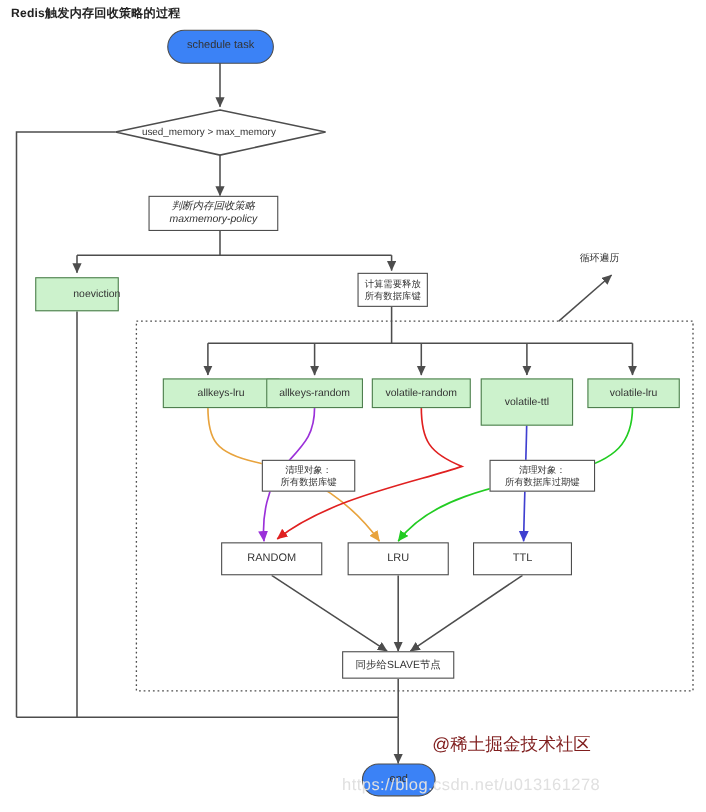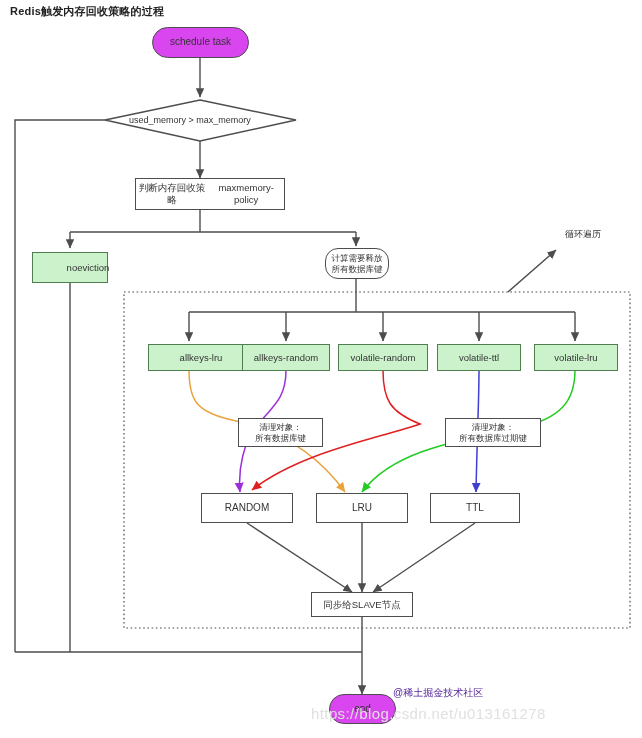--- a/index.html
+++ b/index.html
@@ -7,29 +7,29 @@
        font-family:"Liberation Sans","DejaVu Sans",sans-serif;color:#333;}
   #canvas{position:absolute;left:0;top:0;width:642px;height:738px;}
   svg.edges{position:absolute;left:0;top:0;width:642px;height:738px;pointer-events:none;}
 
   .title{position:absolute;left:10px;top:4px;font-size:11px;font-weight:bold;color:#222;
          letter-spacing:.2px;white-space:nowrap;}
 
   .node{position:absolute;box-sizing:border-box;display:flex;align-items:center;
         justify-content:center;text-align:center;line-height:1.25;}
 
-  .term{border:1.4px solid #4d4d4d;border-radius:16px;background:#d946ef;font-size:10px;color:#333;}
+  .term{border:1.4px solid #4d4d4d;border-radius:16px;background:#3b82f6;font-size:10px;color:#333;}
   .proc{border:1.4px solid #4d4d4d;background:#ffffff;font-size:9.5px;color:#333;}
   .green{border:1.4px solid #4f7f4f;background:#ccf2cc;font-size:9.5px;color:#333;}
   .note{border:1.2px solid #4d4d4d;background:#ffffff;font-size:8.5px;color:#333;margin-left:11px;}
   .diamond-label{position:absolute;font-size:9px;color:#333;white-space:nowrap;}
   .loop-label{position:absolute;font-size:9px;color:#333;white-space:nowrap;}
 
   .wm{position:absolute;white-space:nowrap;pointer-events:none;}
-  .wm1{left:393px;top:686px;font-size:10px;color:#4c1d95;}
+  .wm1{left:393px;top:667px;font-size:16px;color:#7f1d1d;}
   .wm2{left:311px;top:705px;font-size:15px;color:#e0e0e0;letter-spacing:.4px;}
 </style>
 </head>
 <body>
 
 <div id="canvas">
 
   <div class="title">Redis触发内存回收策略的过程</div>
 
   <svg class="edges" viewBox="0 0 642 738" xmlns="http://www.w3.org/2000/svg">
@@ -104,38 +104,38 @@
       <path d="M479,370 C479,400 477,440 476,492" stroke="#3f3fd0" marker-end="url(#ah-b)"></path>
 
       <path d="M575,370 C575,402 560,418 520,428 C450,442 392,452 362,492" stroke="#22cc22" marker-end="url(#ah-g)"></path>
     </g>
   </svg>
 
   <div class="node term" style="left:152px;top:27px;width:97px;height:31px;">schedule task</div>
 
   <div class="diamond-label" style="left:129px;top:115px;">used_memory &gt; max_memory</div>
 
-  <div class="node proc" style="left:135px;top:178px;width:150px;height:32px;flex-direction:row;">
+  <div class="node proc" style="left:135px;top:178px;width:118px;height:32px;flex-direction:column;font-style:italic;">
     <span>判断内存回收策略</span>
     <span>maxmemory-policy</span>
   </div>
 
   <div class="node green" style="left:32px;top:252px;width:76px;height:31px;padding-left:36px;">noeviction</div>
 
-  <div class="node proc" style="left:325px;top:248px;width:64px;height:31px;flex-direction:column;font-size:8.5px;border-radius:13px;">
+  <div class="node proc" style="left:325px;top:248px;width:64px;height:31px;flex-direction:column;font-size:8.5px;">
     <span>计算需要释放</span>
     <span>所有数据库键</span>
   </div>
 
-  <div class="loop-label" style="left:565px;top:228px;text-align:right;">循环遍历</div>
+  <div class="loop-label" style="left:527px;top:228px;text-align:right;">循环遍历</div>
 
   <div class="node green" style="left:148px;top:344px;width:106px;height:27px;">allkeys-lru</div>
   <div class="node green" style="left:242px;top:344px;width:88px;height:27px;">allkeys-random</div>
   <div class="node green" style="left:338px;top:344px;width:90px;height:27px;">volatile-random</div>
-  <div class="node green" style="left:437px;top:344px;width:84px;height:27px;">volatile-ttl</div>
+  <div class="node green" style="left:437px;top:344px;width:84px;height:43px;">volatile-ttl</div>
   <div class="node green" style="left:534px;top:344px;width:84px;height:27px;">volatile-lru</div>
 
   <div class="node note" style="left:227px;top:418px;width:85px;height:29px;flex-direction:column;">
     <span>清理对象：</span>
     <span>所有数据库键</span>
   </div>
 
   <div class="node note" style="left:434px;top:418px;width:96px;height:29px;flex-direction:column;">
     <span>清理对象：</span>
     <span>所有数据库过期键</span>

